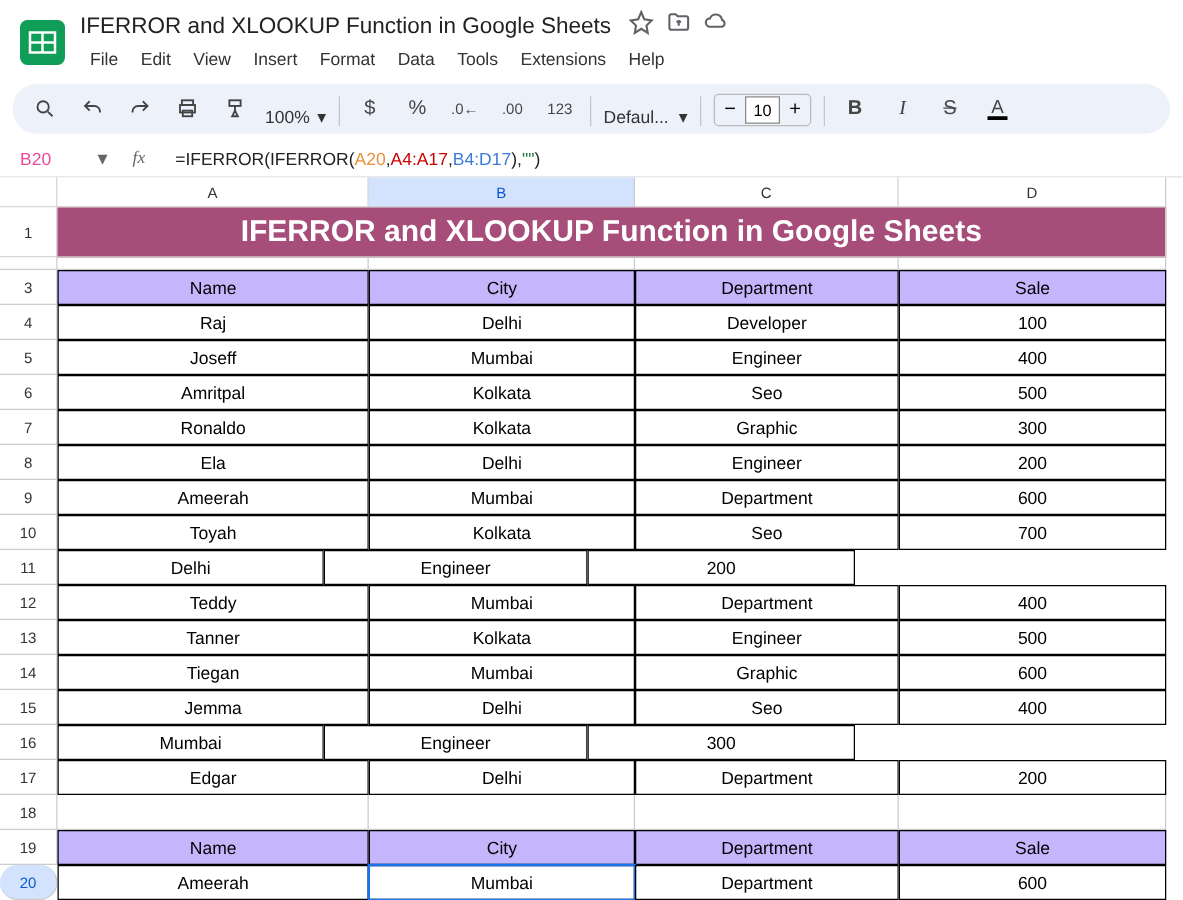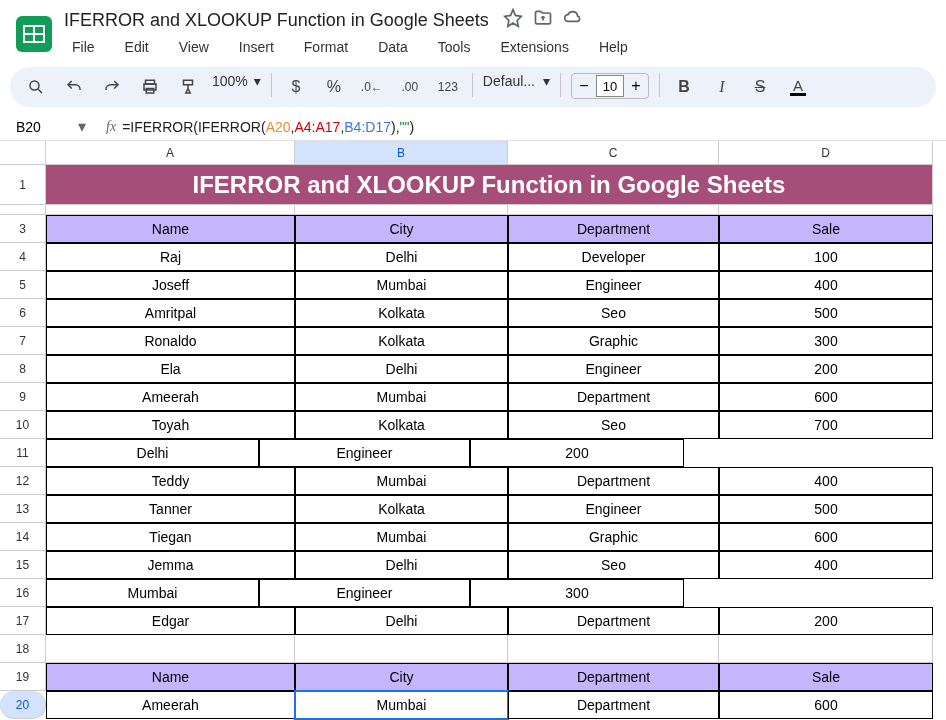--- a/index.html
+++ b/index.html
@@ -6,41 +6,41 @@
 body { background: #fff; width: 946px; height: 720px; overflow: hidden; }
 
 .titlebar { display: flex; align-items: center; padding: 8px 16px 2px 16px; gap: 12px; }
 .logo { width: 36px; height: 36px; background: #0f9d58; border-radius: 6px; display: flex; align-items: center; justify-content: center; }
 .logo-inner { width: 22px; height: 18px; background: #fff; display: grid; grid-template-columns: 1fr 1fr; grid-template-rows: 1fr 1fr; gap: 2px; padding: 2px; }
 .logo-inner div { background: #0f9d58; }
 .title-area { flex: 1; }
 .doc-title { font-size: 18px; color: #222; display: flex; align-items: center; gap: 14px; }
 .title-icons { display: flex; gap: 10px; color: #5f6368; }
 .title-icons svg { width: 20px; height: 20px; }
-.menubar { display: flex; gap: 14px; margin-top: 2px; }
+.menubar { display: flex; gap: 2px; margin-top: 2px; }
 .menubar span { font-size: 14px; color: #333; padding: 4px 8px; cursor: pointer; }
 
-.toolbar { margin: 6px 10px; background: #edf2fa; border-radius: 24px; padding: 6px 12px; display: flex; align-items: flex-start; gap: 10px; }
+.toolbar { margin: 6px 10px; background: #edf2fa; border-radius: 24px; padding: 6px 12px; display: flex; align-items: flex-end; gap: 10px; }
 .toolbar .sep { width: 1px; height: 24px; background: #c7c7c7; }
 .tbtn { width: 28px; height: 28px; display: flex; align-items: center; justify-content: center; cursor: pointer; color: #444; border-radius: 4px; }
 .tbtn svg { width: 18px; height: 18px; }
 .zoom { font-size: 14px; color: #333; display: flex; align-items: center; gap: 6px; }
 .font-sel { font-size: 14px; color: #333; display: flex; align-items: center; gap: 8px; }
 .font-size-box { display: flex; align-items: center; border: 1px solid #bbb; border-radius: 4px; }
 .font-size-box .pm { width: 24px; height: 24px; display: flex; align-items: center; justify-content: center; cursor: pointer; }
 .font-size-box input { width: 28px; height: 22px; border: 1px solid #888; text-align: center; font-size: 13px; }
 .bold { font-weight: bold; font-size: 16px; }
 .italic { font-style: italic; font-size: 16px; font-family: serif; }
 .strike { text-decoration: line-through; font-size: 16px; }
 .textcolor { font-size: 15px; border-bottom: 3px solid #000; line-height: 14px; padding: 0 3px; }
 
 .namebox-row { display: flex; align-items: center; border-bottom: 1px solid #e0e0e0; padding: 4px 0 4px 16px; }
-.namebox { width: 62px; font-size: 14px; color: #000000; }
+.namebox { width: 62px; font-size: 14px; color: #ec4899; }
 .nb-arrow { color: #666; margin-right: 20px; }
-.fx { font-style: italic; font-family: serif; color: #666; margin-right: 6px; font-size: 14px; }
+.fx { font-style: italic; font-family: serif; color: #666; margin-right: 24px; font-size: 14px; }
 .formula { font-family: 'Consolas', monospace; font-size: 14px; color: #222; }
 .formula .ref1 { color: #e69138; }
 .formula .ref2 { color: #cc0000; }
 .formula .ref3 { color: #3c78d8; }
 .formula .str { color: #188038; }
 
 .grid-area { display: flex; }
 .corner { width: 46px; height: 24px; border-right: 1px solid #ccc; border-bottom: 1px solid #ccc; background: #fff; }
 .col-headers { display: flex; }
 .col-header { height: 24px; border-right: 1px solid #ccc; border-bottom: 1px solid #ccc; display: flex; align-items: center; justify-content: center; font-size: 12px; color: #333; background: #fff; }

